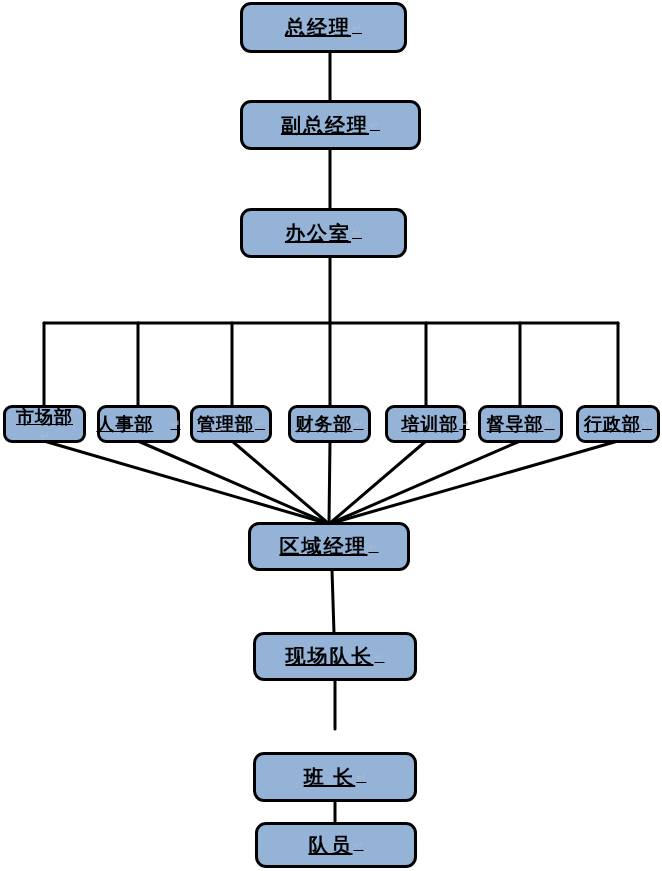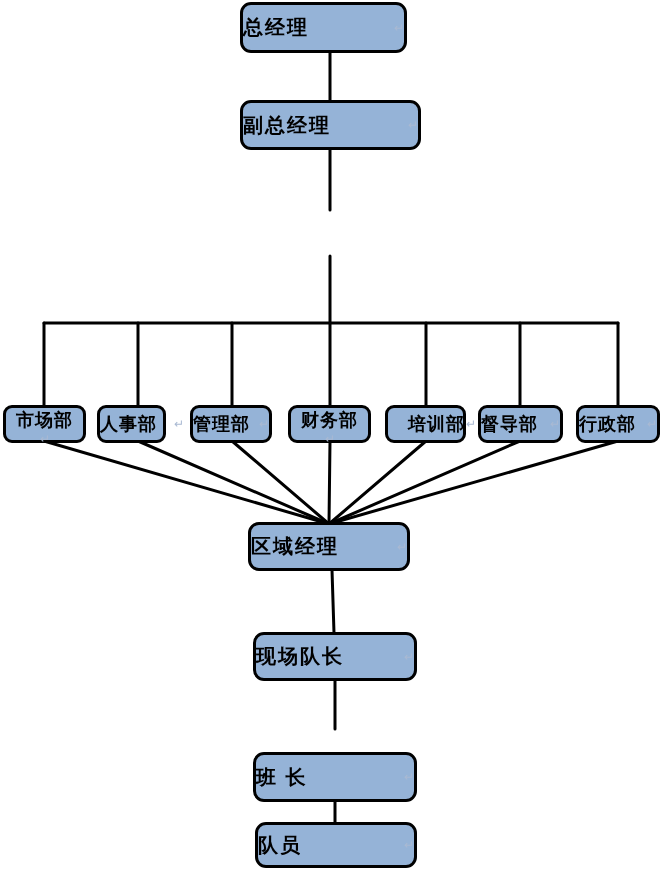--- a/index.html
+++ b/index.html
@@ -22,24 +22,25 @@
     stroke-linecap: round;
   }
   .node {
     position: absolute;
     box-sizing: border-box;
     background: #95B3D7;
     border: 3px solid #000000;
     border-radius: 11px;
     display: flex;
     align-items: center;
-    justify-content: space-between;
+    justify-content: center;
     color: #000000;
     font-weight: bold;
     white-space: nowrap;
+    text-decoration: underline;
   }
   .node.big { font-size: 20px; letter-spacing: 2px; }
   .node.dept { font-size: 18px; letter-spacing: 1px; border-radius: 9px; }
   .pmark {
     font-weight: normal;
     font-size: 12px;
     color: #a9b9d2;
     margin-left: 1px;
     letter-spacing: 0;
   }
@@ -81,37 +82,41 @@
   <div class="node big" style="left:240px; top:2px;   width:167px; height:51px;">
     <span>总经理</span>
       <span class="pmark">↵</span>
   </div>
 
   <div class="node big" style="left:240px; top:100px; width:181px; height:50px;">
     <span>副总经理</span>
       <span class="pmark">↵</span>
   </div>
 
+  <div class="node big" style="left:240px; top:208px; width:167px; height:50px;">
+    <span>办公室</span>
+      <span class="pmark">↵</span>
+  </div>
 
   <div class="node dept" style="left:3px;   top:405px; width:83px; height:38px;flex-direction:column;">
     <span>市场部</span>
       <span class="pmark">↵</span>
   </div>
 
-  <div class="node dept" style="left:97px;  top:405px; width:69px; height:38px;gap:16px;">
+  <div class="node dept" style="left:97px;  top:405px; width:83px; height:38px;gap:16px;">
     <span>人事部</span>
       <span class="pmark">↵</span>
   </div>
 
   <div class="node dept" style="left:190px; top:405px; width:82px; height:38px;">
     <span>管理部</span>
       <span class="pmark">↵</span>
   </div>
 
-  <div class="node dept" style="left:288px; top:405px; width:83px; height:38px;flex-direction:column;">
+  <div class="node dept" style="left:288px; top:405px; width:83px; height:38px;">
     <span>财务部</span>
       <span class="pmark">↵</span>
   </div>
 
   <div class="node dept" style="left:385px; top:405px; width:81px; height:38px;padding-left:20px;">
     <span>培训部</span>
       <span class="pmark">↵</span>
   </div>
 
   <div class="node dept" style="left:478px; top:405px; width:85px; height:38px;">

